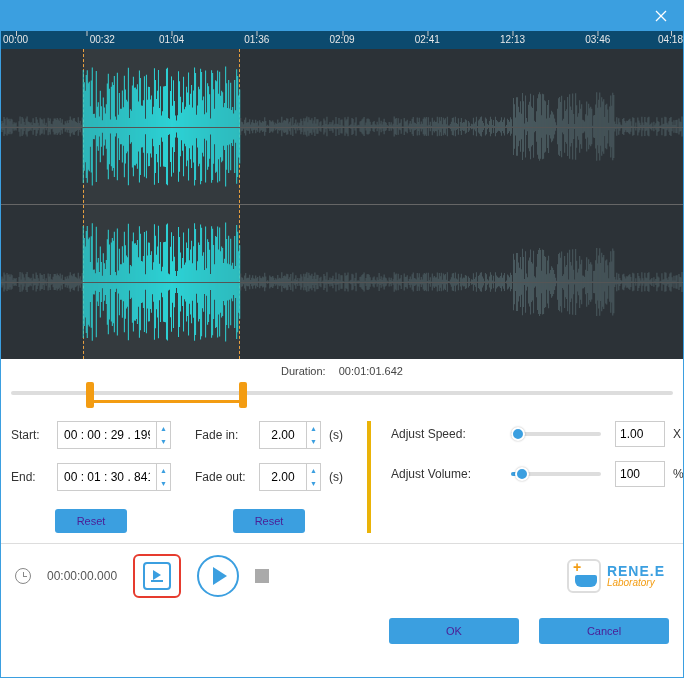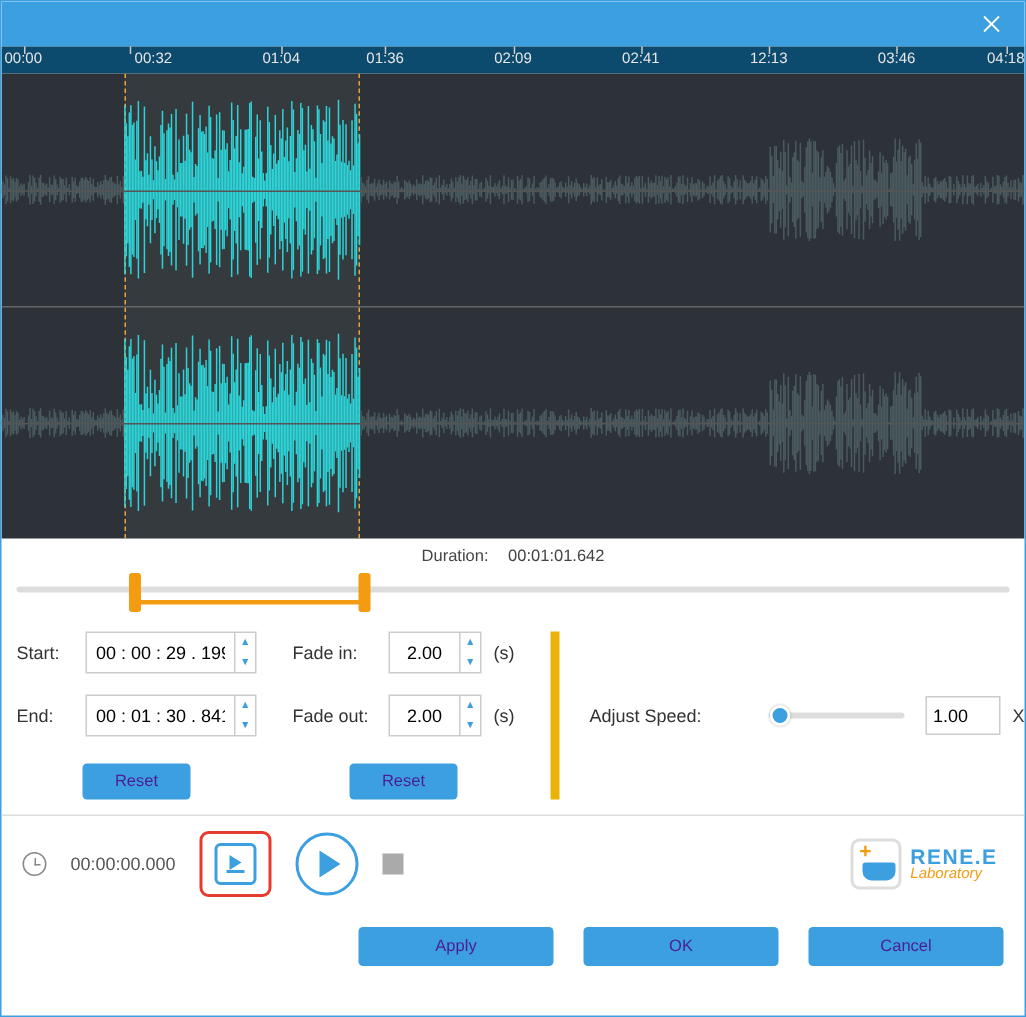--- a/index.html
+++ b/index.html
@@ -24,21 +24,21 @@
 
 .slider-track { position: relative; height: 26px; margin: 0 10px 6px; }
 .slider-track .track-line { position: absolute; top: 10px; left: 0; right: 0; height: 4px; background: #ddd; border-radius: 2px; }
 .slider-track .sel-bar { position: absolute; top: 2px; height: 20px; border-bottom: 3px solid #f39c12; }
 .slider-track .sel-bar::before, .slider-track .sel-bar::after { content: ""; position: absolute; bottom: -8px; width: 8px; height: 26px; background: #f39c12; border-radius: 2px; }
 .slider-track .sel-bar::before { left: -4px; }
 .slider-track .sel-bar::after { right: -4px; }
 
 .controls-grid { display: flex; padding: 8px 10px 6px; gap: 24px; font-size: 12px; color: #333; }
 .left-col, .mid-col { display: flex; flex-direction: column; gap: 14px; }
-.right-col { flex: 1; display: flex; flex-direction: row; gap: 14px; border-left: 6px solid #eab308; padding-left: 20px; }
+.right-col { flex: 1; display: flex; flex-direction: column; gap: 14px; border-left: 4px solid #eab308; padding-left: 20px; }
 .field-row { display: flex; align-items: center; gap: 8px; }
 .field-row label { width: 38px; }
 .mid-col .field-row label { width: 56px; }
 .right-col .field-row label { width: 106px; }
 
 .spin-input { display: flex; align-items: center; border: 1px solid #ccc; height: 28px; background: #fff; }
 .spin-input input { border: none; outline: none; padding: 0 6px; height: 26px; font-size: 12px; width: 98px; text-align: left; }
 .mid-col .spin-input input { width: 46px; text-align: center; }
 .spin-arrows { display: flex; flex-direction: column; width: 14px; height: 26px; border-left: 1px solid #ccc; }
 .spin-arrows span { flex: 1; display: flex; align-items: center; justify-content: center; font-size: 7px; color: #3b9fe0; cursor: pointer; }
@@ -90,21 +90,21 @@
     <svg width="12" height="12" viewBox="0 0 12 12">
         <line x1="1" y1="1" x2="11" y2="11" stroke="#fff" stroke-width="1.2"></line>
         <line x1="11" y1="1" x2="1" y2="11" stroke="#fff" stroke-width="1.2"></line>
       </svg>
   </div>
 </div>
 
 <div class="ruler" id="ruler">
     <span class="ruler-tick" style="left: 0%; transform: translateX(2px);">00:00</span>
     <span class="ruler-tick" style="left: 12.5%; transform: translateX(-50%); padding-left: 32px;">00:32</span>
-    <span class="ruler-tick" style="left: 25%; transform: translateX(-50%); margin-left: 16px;">01:04</span>
+    <span class="ruler-tick" style="left: 25%; transform: translateX(-50%);">01:04</span>
     <span class="ruler-tick" style="left: 37.5%; transform: translateX(-50%);">01:36</span>
     <span class="ruler-tick" style="left: 50%; transform: translateX(-50%);">02:09</span>
     <span class="ruler-tick" style="left: 62.5%; transform: translateX(-50%);">02:41</span>
     <span class="ruler-tick" style="left: 75%; transform: translateX(-50%);">12:13</span>
     <span class="ruler-tick" style="left: 87.5%; transform: translateX(-50%);">03:46</span>
     <span class="ruler-tick" style="left: 100%; transform: translateX(-100%);">04:18</span>
   </div>
 
 <div class="waveform-area">
   <div class="selection-highlight" id="sel-hl" style="left: 12%; width: 23%;"></div>
@@ -1547,20 +1547,29 @@
     <div class="field-row">
       <label>Adjust Speed:</label>
       <div class="mini-slider">
           <div class="fill" id="speed-fill" style="width: 8%;"></div>
           <div class="thumb" id="speed-thumb" style="left: calc(8% - 7px);"></div>
         </div>
       <input class="num-box" value="1.00" style="">
       <span>X</span>
 
     </div>
+    <div class="field-row">
+      <label>Adjust Volume:</label>
+      <div class="mini-slider">
+          <div class="fill" id="vol-fill" style="width: 12%;"></div>
+          <div class="thumb" id="vol-thumb" style="left: calc(12% - 7px);"></div>
+        </div>
+      <input class="num-box" value="100" style="">
+      <span>%</span>
+    </div>
   </div>
 </div>
 
 <hr class="divider">
 
 <div class="playback-bar">
   <span class="clock-icon"></span>
   <span class="time-text">00:00:00.000</span>
   <div class="red-box">
     <div class="play-small">
@@ -1577,16 +1586,15 @@
   <div class="logo">
     <div class="logo-badge"></div>
     <div class="logo-text">
       <span class="l1">RENE.E</span>
       <span class="l2">Laboratory</span>
     </div>
   </div>
 </div>
 
 <div class="footer">
-  <button class="btn">Apply</button>
   <button class="btn">OK</button>
   <button class="btn">Cancel</button>
 </div>
 
 </body></html>

